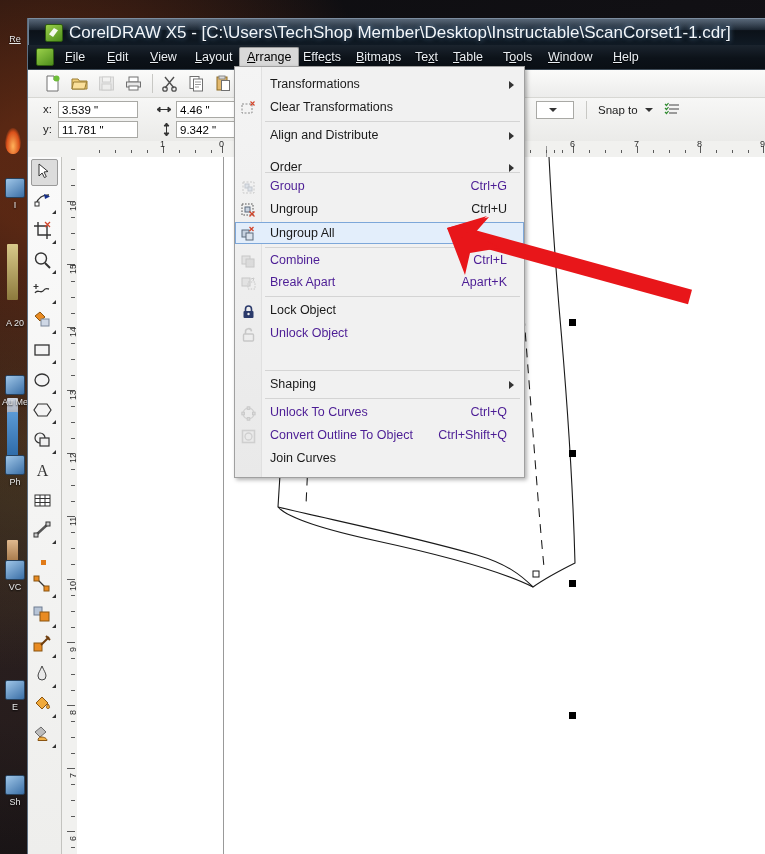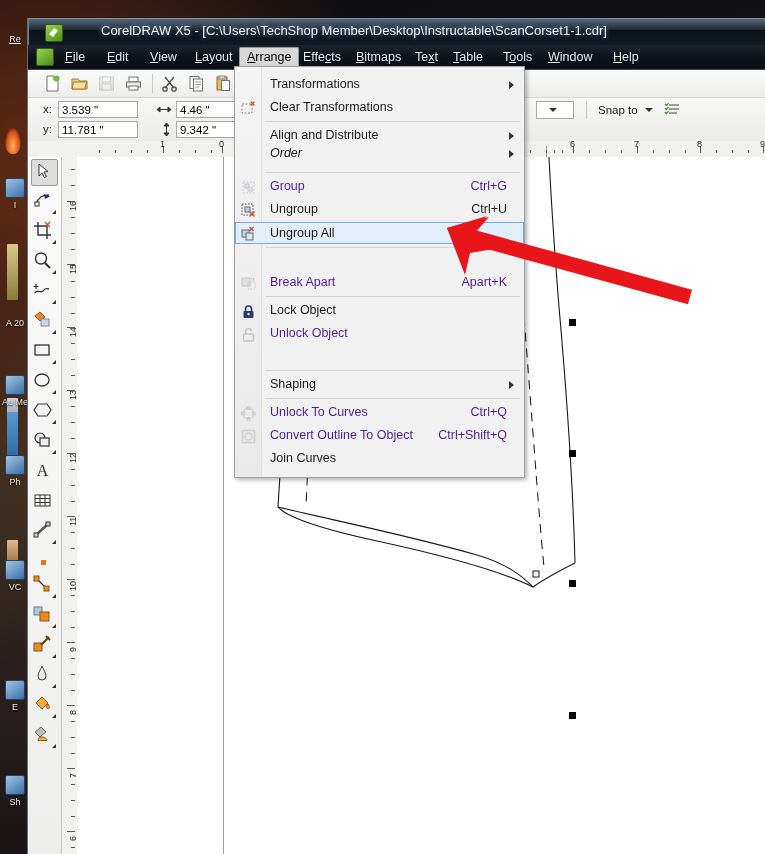--- a/index.html
+++ b/index.html
@@ -27,22 +27,22 @@
   .dbar{position:absolute;left:7px;width:11px;border-radius:1px;}
   
   #win{position:absolute;left:27px;top:18px;width:738px;height:836px;overflow:hidden;
        border-left:1px solid #5e6f80;}
   
   #titlebar{height:26px;position:relative;
       background:linear-gradient(180deg,#2b3440 0%,#16202b 42%,#0b1118 44%,#101a24 100%);
       border-top:1px solid #7c8da0;border-left:1px solid #6b7d90;}
   #titlebar .tglow{position:absolute;left:0;right:0;top:0;height:12px;
       background:linear-gradient(180deg,rgba(160,185,210,.38),rgba(160,185,210,0));}
-  #titletext{position:absolute;left:40px;top:4px;font-size:13px;color:#f2f6fa;
-      text-shadow:0 0 5px rgba(120,170,220,.85),0 1px 1px #000;white-space:nowrap;margin-left:32px;}
+  #titletext{position:absolute;left:40px;top:4px;font-size:17px;color:#f2f6fa;
+      text-shadow:0 0 5px rgba(120,170,220,.85),0 1px 1px #000;white-space:nowrap;}
   #appicon-title{position:absolute;left:16px;top:5px;width:16px;height:16px;border-radius:2px;
       background:linear-gradient(145deg,#9ad04a,#4e8e1c);border:1px solid #2f5d10;}
   #appicon-title:after{content:"";position:absolute;left:3px;top:3px;width:9px;height:9px;
       background:#fff;clip-path:polygon(0 70%,55% 0,100% 25%,45% 100%);opacity:.92;}
   
   #menubar{height:24px;position:relative;
       background:linear-gradient(180deg,#1b242e 0%,#0c1219 55%,#0a0f15 100%);
       border-bottom:1px solid #3d4a57;}
   #menubar .mb-app{position:absolute;left:8px;top:3px;width:16px;height:16px;border-radius:2px;
       background:linear-gradient(145deg,#9ad04a,#4e8e1c);border:1px solid #2f5d10;}
@@ -591,21 +591,21 @@
     </span>
     <span class="lbl">Clear Transformations</span>
   </div>
   <div class="msep" style="top:54px;"></div>
 
   <div class="mrow" style="top:58px;">
     <span class="lbl">Align and Distribute</span>
     <span class="arrow"></span>
   </div>
 
-  <div class="mrow" style="top:76px;font-style:italic;">
+  <div class="mrow" style="top:90px;">
     <span class="lbl">Order</span>
     <span class="arrow"></span>
   </div>
   <div class="msep" style="top:105px;"></div>
 
   <div class="mrow dis" style="top:109px;">
     <span class="micon">
       <svg width="17" height="17" viewBox="0 0 17 17" opacity=".45">
           <rect x="3" y="3" width="11" height="11" fill="none" stroke="#999" stroke-dasharray="2 1.5"></rect>
           <rect x="5" y="5" width="4" height="4" fill="#c7d2e0" stroke="#8c97a6"></rect>
@@ -633,20 +633,30 @@
       <svg width="17" height="17" viewBox="0 0 17 17">
           <rect x="2" y="4" width="7" height="7" fill="#c7d2e0" stroke="#5d6b7d"></rect>
           <rect x="6" y="7" width="7" height="7" fill="#dbe3ed" stroke="#5d6b7d"></rect>
           <path d="M9.5 1l4 4M13.5 1l-4 4" stroke="#d2452b" stroke-width="1.3"></path>
         </svg>
     </span>
     <span class="lbl">Ungroup All</span>
   </div>
   <div class="msep" style="top:180px;"></div>
 
+  <div class="mrow dis" style="top:183px;">
+    <span class="micon">
+      <svg width="17" height="17" viewBox="0 0 17 17" opacity=".45">
+          <rect x="2" y="3" width="8" height="8" fill="#d4d4d4" stroke="#9a9a9a"></rect>
+          <rect x="6" y="6" width="8" height="8" fill="#c4c4c4" stroke="#9a9a9a"></rect>
+        </svg>
+    </span>
+    <span class="lbl">Combine</span>
+    <span class="acc">Ctrl+L</span>
+  </div>
 
   <div class="mrow dis" style="top:205px;">
     <span class="micon">
       <svg width="17" height="17" viewBox="0 0 17 17" opacity=".45">
           <rect x="2" y="3" width="8" height="8" fill="#d4d4d4" stroke="#9a9a9a"></rect>
           <rect x="8" y="7" width="7" height="7" fill="none" stroke="#9a9a9a" stroke-dasharray="1.5 1.3"></rect>
           <path d="M11 4l3-1-1 3" stroke="#9a9a9a" fill="none"></path>
         </svg>
     </span>
     <span class="lbl">Break Apart</span>

